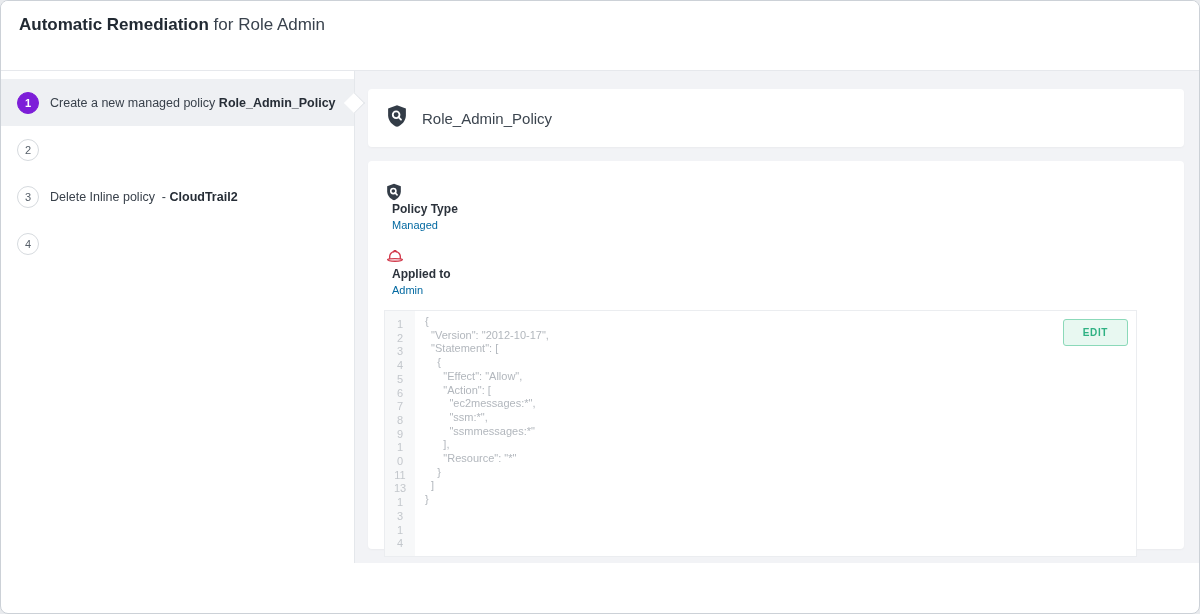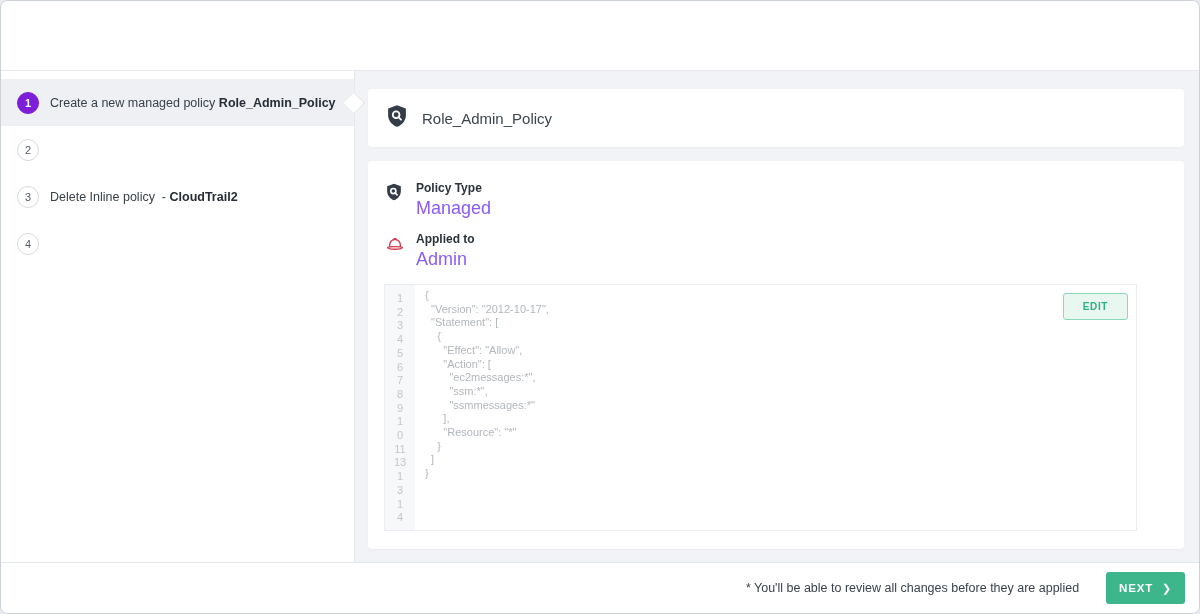--- a/index.html
+++ b/index.html
@@ -30,25 +30,25 @@
   .notch{
     position:absolute; right:-8px; top:50%; width:15px; height:15px;
     background:#fff; transform:translateY(-50%) rotate(45deg);
     border-top:1px solid #e0e3e8; border-right:1px solid #e0e3e8; z-index:3;
   }
   .main{ flex:1; background:#f2f3f6; padding:18px 15px 15px 13px; overflow:hidden; }
   .card{ background:#fff; border-radius:4px; box-shadow:0 1px 2px rgba(40,50,60,0.04); }
   .title-card{ height:58px; display:flex; align-items:center; padding:0 16px; margin-bottom:14px; }
   .title-card .policy-title{ margin-left:12px; font-size:15px; color:#3c454f; }
   .details-card{ height:388px; padding:20px 16px 0 16px; }
-  .meta-row{ display:flex; margin-bottom:13px; }
+  .meta-row{ display:flex; margin-bottom:13px;flex-direction:column; }
   .meta-ico{ width:24px; flex:0 0 auto; display:flex; justify-content:flex-start; padding-top:1px; }
   .meta-txt{ margin-left:8px; }
   .meta-label{ font-size:12px; font-weight:700; color:#2b323b; }
-  .meta-value{ font-size:18px; color:#8b5cf6; margin-top:3px; }
+  .meta-value{ font-size:11px; color:#0369a1; margin-top:3px; }
   
   .code-panel{
     position:relative; margin-top:14px; width:753px; height:247px;
     border:1px solid #ebedf0; background:#fff; display:flex; overflow:hidden;
   }
   .gutter{
     width:30px; background:#f7f8f9; color:#c3c7cc; font-size:11px;
     text-align:center; padding-top:7px; line-height:13.7px; flex:0 0 auto;
   }
   .code{
@@ -74,20 +74,21 @@
     display:flex; align-items:center; cursor:pointer; font-family:inherit;
   }
   .next-btn .chev{ margin-left:9px; font-size:11px; line-height:1; }
 </style>
 </head>
 <body>
 
 <div class="window">
 
   <div class="hdr">
+    <div class="hdr-title"><b>Automatic Remediation</b><span> for Role Admin</span></div>
   </div>
 
   <div class="body">
 
     <div class="sidebar">
       <div id="steps-list">
           <div class="step active">
             <span class="step-num">1</span>
             <span class="step-text"><span>Create a new managed policy </span><b>Role_Admin_Policy</b></span>
             <span class="notch"></span>
@@ -184,21 +185,14 @@
               <div class="code-line">  ]</div>
               <div class="code-line">}</div>
             </div>
           <button class="edit-btn">EDIT</button>
         </div>
 
       </div>
     </div>
   </div>
 
-  <div class="footer">
-    <span class="footer-note">* You'll be able to review all changes before they are applied</span>
-    <button class="next-btn">
-      <span>NEXT</span>
-      <span class="chev">❯</span>
-    </button>
-  </div>
 
 </div>
 
 </body></html>

